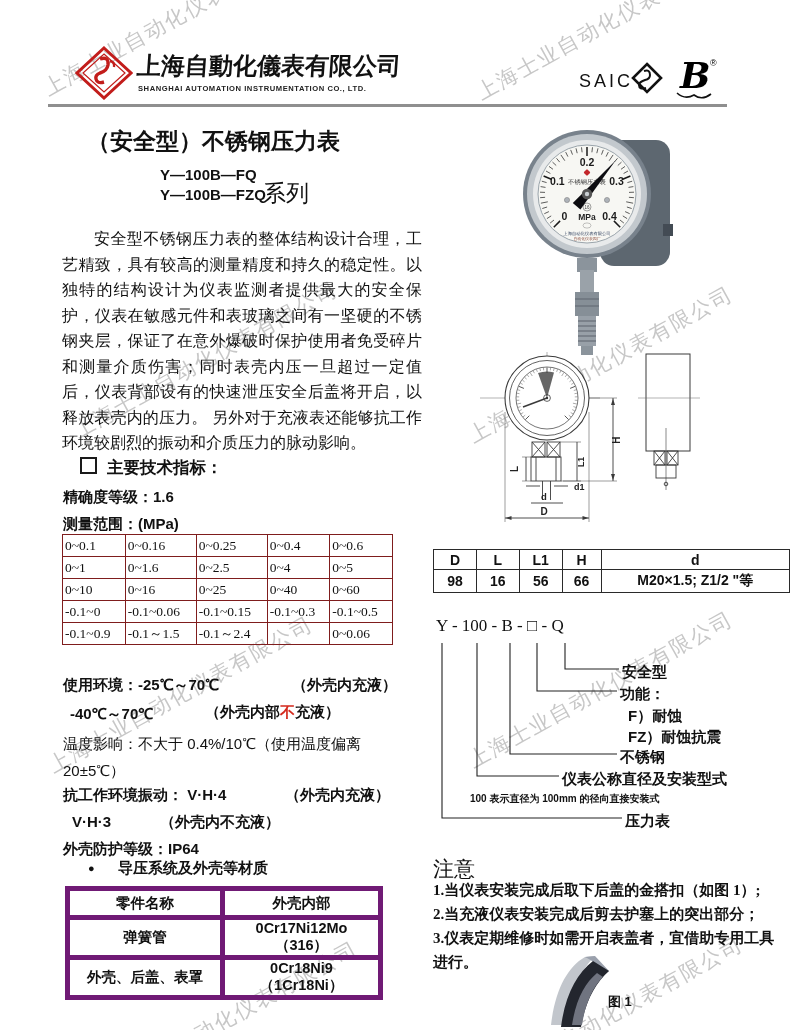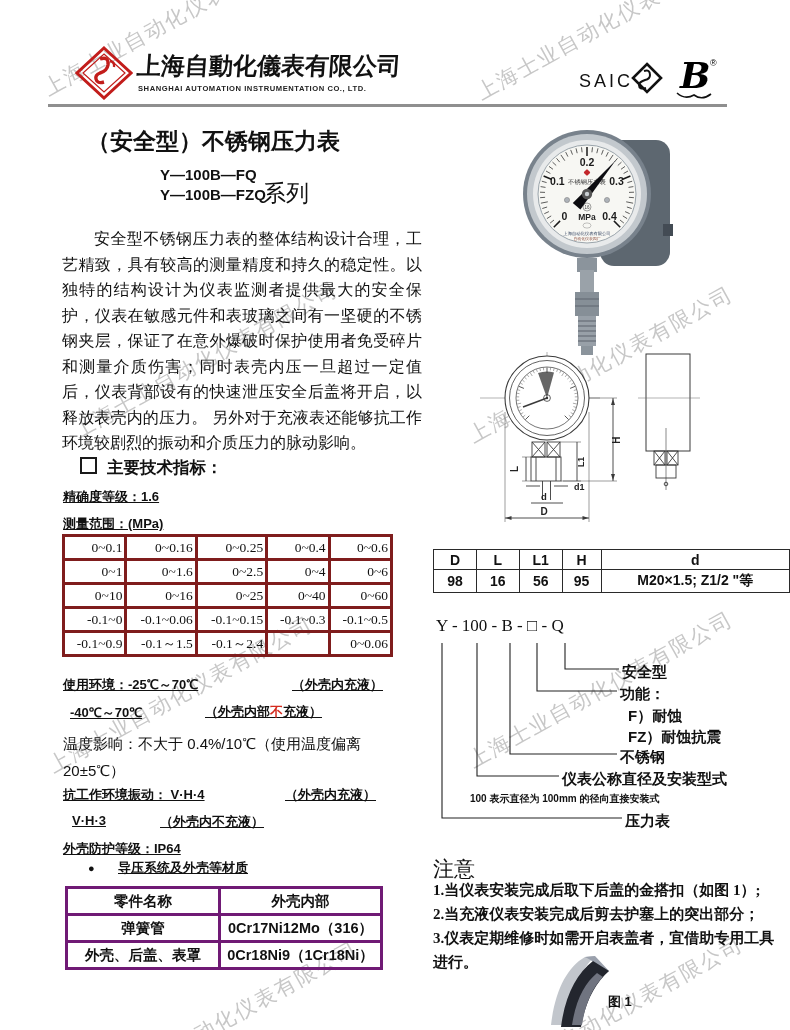--- a/index.html
+++ b/index.html
@@ -4,33 +4,33 @@
 <style>
   html,body{margin:0;padding:0;background:#fff;}
   .page{position:relative;width:790px;height:1030px;background:#fff;overflow:hidden;
         font-family:"Liberation Sans",sans-serif;color:#111;}
   .abs{position:absolute;}
   .t{position:absolute;white-space:nowrap;z-index:1;color:#111;}
   .wm{position:absolute;font-size:21px;letter-spacing:2px;color:#c7c7c7;white-space:nowrap;
       transform:rotate(-29deg);transform-origin:0 50%;z-index:0;}
   .rule{position:absolute;background:#8f8f8f;z-index:1;}
   table{border-collapse:collapse;z-index:1;background:transparent;}
-  .rtable td{border:3px solid #7f1d1d;text-align:right;height:21px;
+  .rtable td{border:1px solid #7f1d1d;text-align:left;height:21px;
              font-family:"Liberation Serif",serif;font-size:13.5px;padding:0 2px;}
-  .mtable th,.mtable td{border:3px solid #701a75;text-align:center;height:24px;
+  .mtable th,.mtable td{border:5px solid #701a75;text-align:center;height:24px;
              font-size:14.5px;font-weight:600;padding:0 4px;}
   .dtable th,.dtable td{border:1px solid #2a2a2a;text-align:center;font-size:14px;
              font-weight:600;padding:0 2px;}
   .dtable th{height:19px;} .dtable td{height:22px;}
   .sq{display:inline-block;width:13px;height:13px;border:2px solid #1a1a1a;
       margin-right:10px;vertical-align:-1px;}
   .code-label{position:absolute;font-size:15px;font-weight:bold;white-space:nowrap;z-index:2;}
   .note-item{position:absolute;width:354px;font-size:15px;font-weight:600;line-height:24px;
       font-family:"Liberation Serif","Liberation Sans",serif;z-index:1;}
-  .envl{position:absolute;font-size:13px;font-weight:600;white-space:nowrap;z-index:1;text-decoration:underline;}
+  .envl{position:absolute;font-size:15px;font-weight:600;white-space:nowrap;z-index:1;}
   .red{color:#d42a1e;}
 </style>
 </head>
 <body>
 
 <div class="page">
 
   <div class="wm" style="left:45px;top:76px">上海士业自动化仪表有限公司</div>
   <div class="wm" style="left:478px;top:80px">上海士业自动化仪表有限公司</div>
   <div class="wm" style="left:75px;top:418px">上海士业自动化仪表有限公司</div>
@@ -82,21 +82,21 @@
       <td>0~0.16</td>
       <td>0~0.25</td>
       <td>0~0.4</td>
       <td>0~0.6</td>
     </tr>
     <tr>
       <td>0~1</td>
       <td>0~1.6</td>
       <td>0~2.5</td>
       <td>0~4</td>
-      <td>0~6</td>
+      <td>0~5</td>
     </tr>
     <tr>
       <td>0~10</td>
       <td>0~16</td>
       <td>0~25</td>
       <td>0~40</td>
       <td>0~60</td>
     </tr>
     <tr>
       <td>-0.1~0</td>
@@ -344,21 +344,21 @@
       <th style="width:38px">D</th>
       <th style="width:38px">L</th>
       <th style="width:38px">L1</th>
       <th style="width:34px">H</th>
       <th style="width:184px">d</th>
     </tr>
     <tr>
       <td>98</td>
       <td>16</td>
       <td>56</td>
-      <td>95</td>
+      <td>66</td>
       <td>M20×1.5; Z1/2 "等</td>
     </tr>
   </tbody>
     </table>
 
   <div class="abs" style="left:433px;top:616px;width:357px;height:245px;z-index:1">
     <div style="position:absolute;left:3px;top:0;font-family:'Liberation Serif',serif;font-size:17px;white-space:nowrap">Y - 100 - B - □ - Q</div>
     <svg style="position:absolute;left:0;top:0" width="357" height="245">
       <g fill="none" stroke="#222" stroke-width="1.1">
         <polyline points="132,27 132,53 186,53"></polyline>

